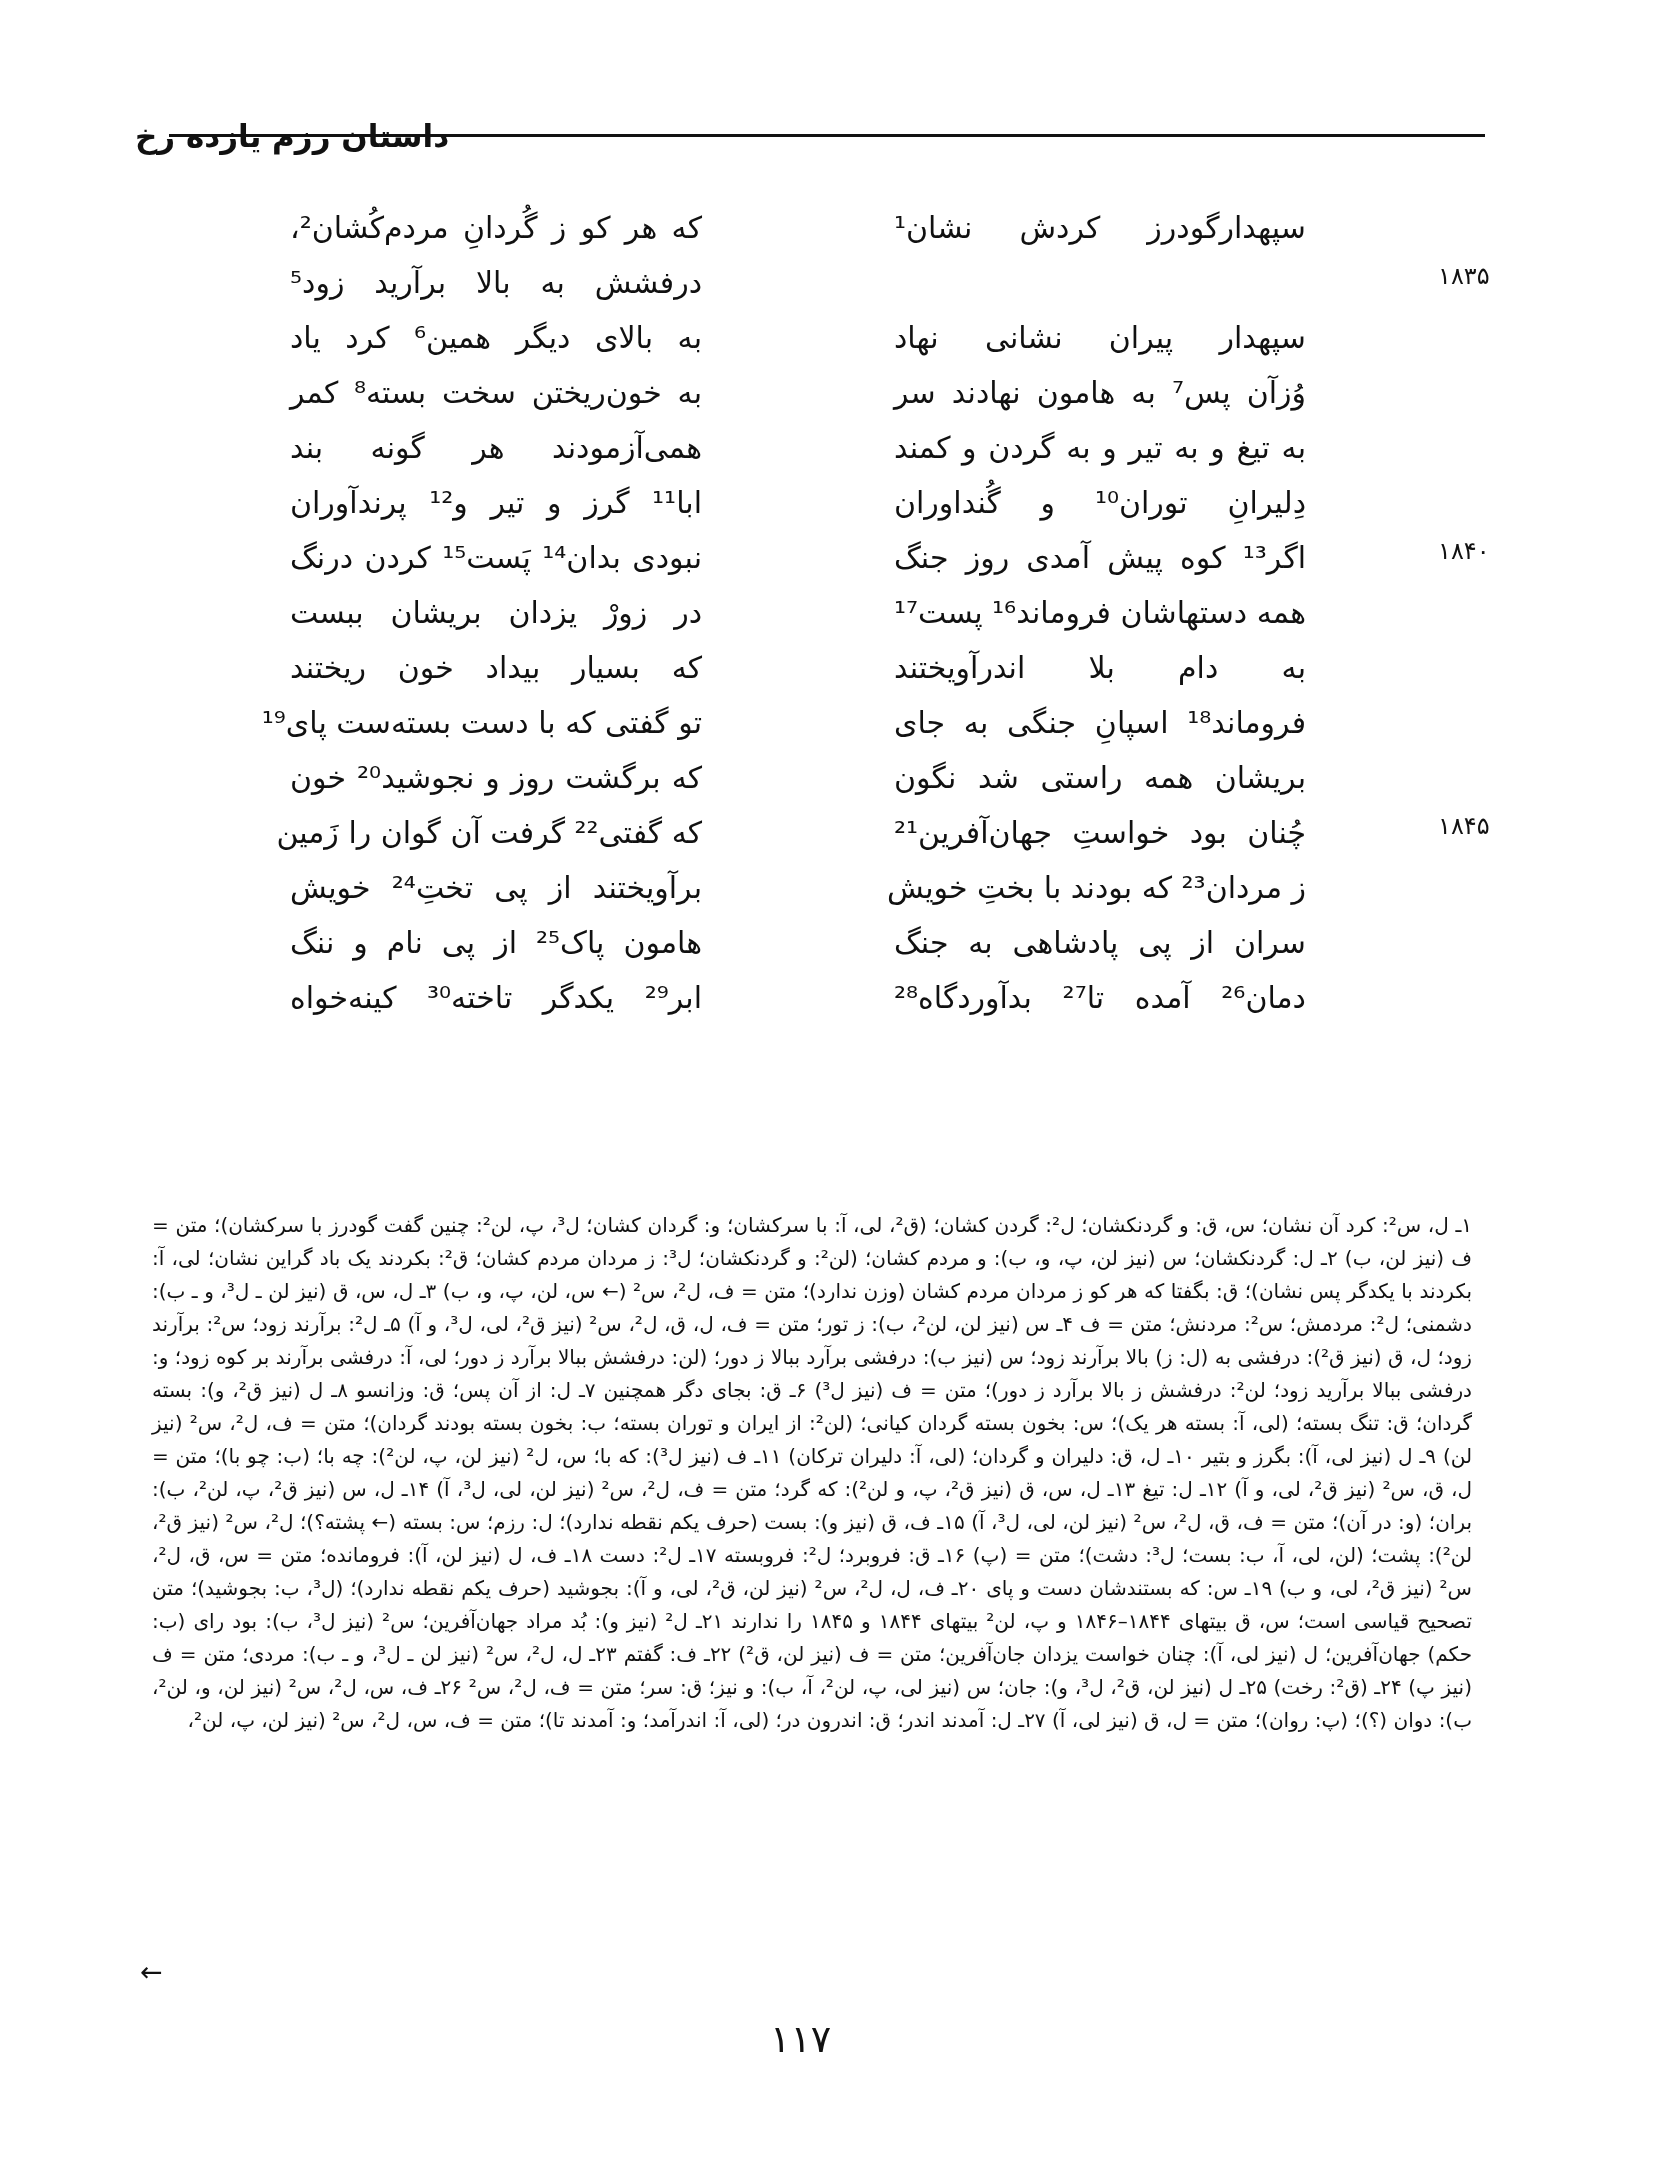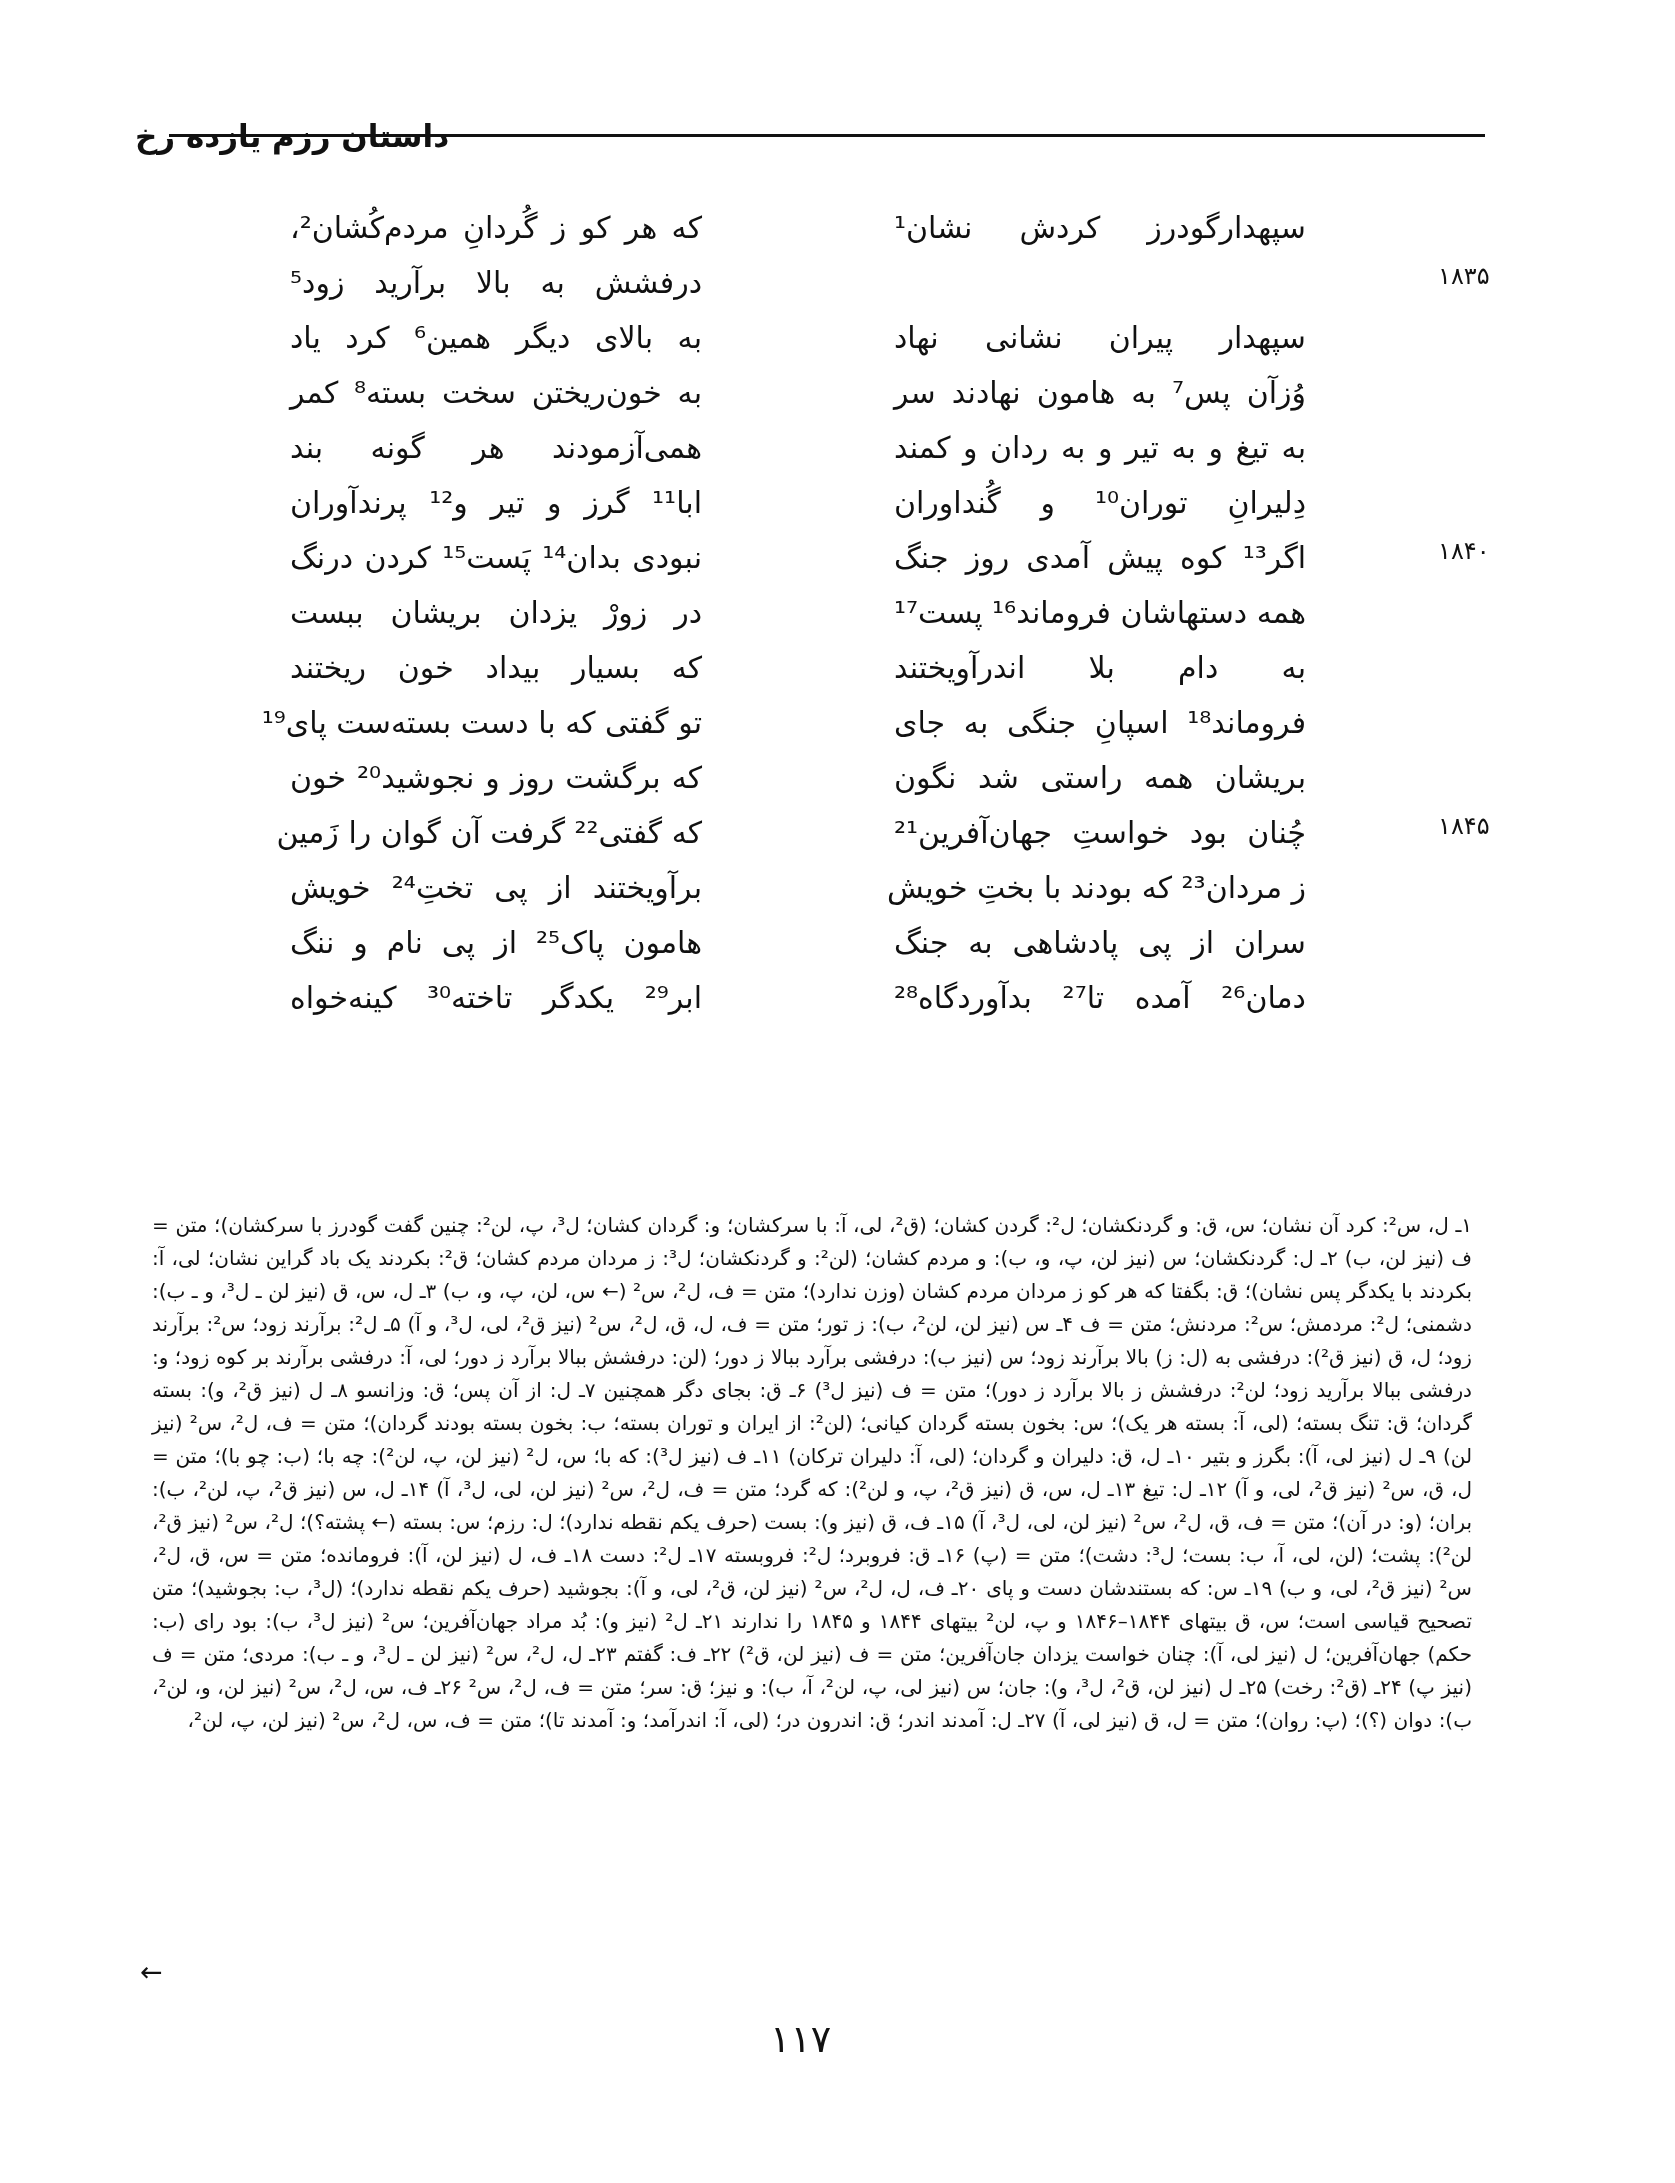--- a/index.html
+++ b/index.html
@@ -66,21 +66,21 @@
     <span class="hemistich hem-first">سپهدار پیران نشانی نهاد</span>
     <span class="hemistich hem-second">به بالای دیگر همین⁶ کرد یاد</span>
   </div>
   <div class="verse-row">
     <span class="verse-number"></span>
     <span class="hemistich hem-first">وُزآن پس⁷ به هامون نهادند سر</span>
     <span class="hemistich hem-second">به خون‌ریختن سخت بسته⁸ کمر</span>
   </div>
   <div class="verse-row">
     <span class="verse-number"></span>
-    <span class="hemistich hem-first">به تیغ و به تیر و به ردان و کمند</span>
+    <span class="hemistich hem-first">به تیغ و به تیر و به گردن و کمند</span>
     <span class="hemistich hem-second">همی‌آزمودند هر گونه بند</span>
   </div>
   <div class="verse-row">
     <span class="verse-number"></span>
     <span class="hemistich hem-first">دِلیرانِ توران¹⁰ و گُنداوران</span>
     <span class="hemistich hem-second">ابا¹¹ گرز و تیر و¹² پرندآوران</span>
   </div>
   <div class="verse-row">
     <span class="verse-number">۱۸۴۰</span>
     <span class="hemistich hem-second">نبودی بدان¹⁴ پَست¹⁵ کردن درنگ</span>

